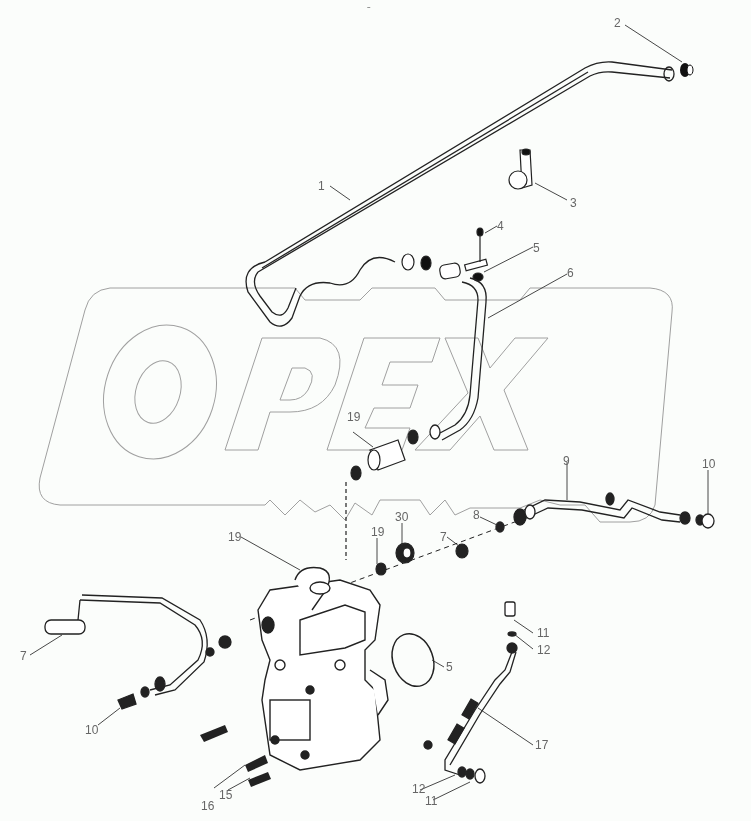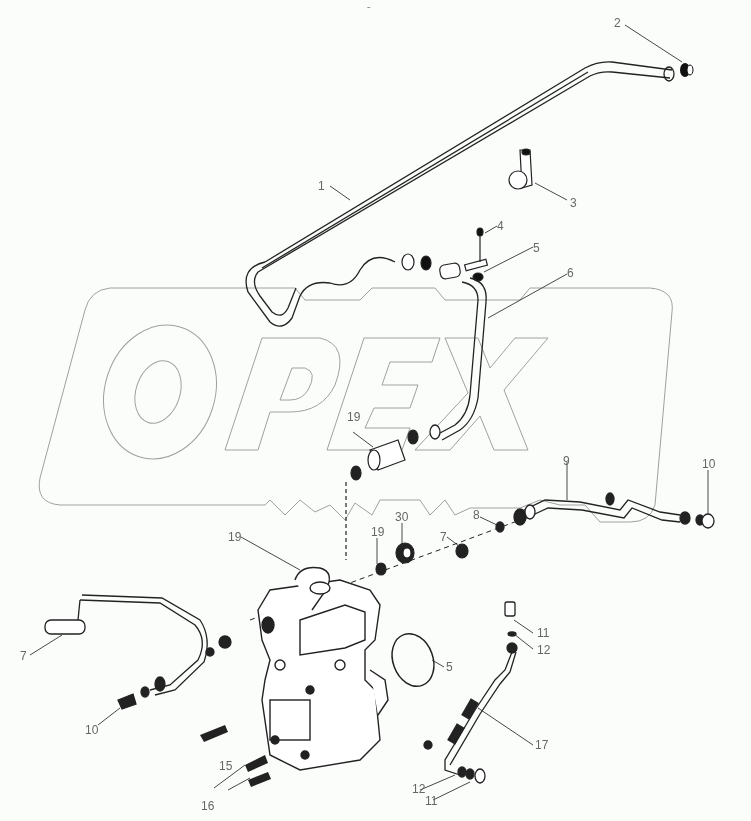--- a/index.html
+++ b/index.html
@@ -182,19 +182,19 @@
 <div class="callout" style="left:473px;top:509px">8</div>
 <div class="callout" style="left:563px;top:455px">9</div>
 <div class="callout" style="left:702px;top:458px">10</div>
 <div class="callout" style="left:85px;top:724px">10</div>
 <div class="callout" style="left:537px;top:627px">11</div>
 <div class="callout" style="left:425px;top:795px">11</div>
 <div class="callout" style="left:537px;top:644px">12</div>
 <div class="callout" style="left:412px;top:783px">12</div>
 <div class="callout" style="left:535px;top:739px">17</div>
 <div class="callout" style="left:446px;top:661px">5</div>
-<div class="callout" style="left:219px;top:760px">15</div>
+<div class="callout" style="left:219px;top:789px">15</div>
 <div class="callout" style="left:201px;top:800px">16</div>
 <div class="callout" style="left:20px;top:650px">7</div>
 <div class="callout" style="left:228px;top:531px">19</div>
 <div class="callout" style="left:347px;top:411px">19</div>
 <div class="callout" style="left:395px;top:511px">30</div>
 <div class="callout" style="left:371px;top:526px">19</div>
 
 </body></html>

